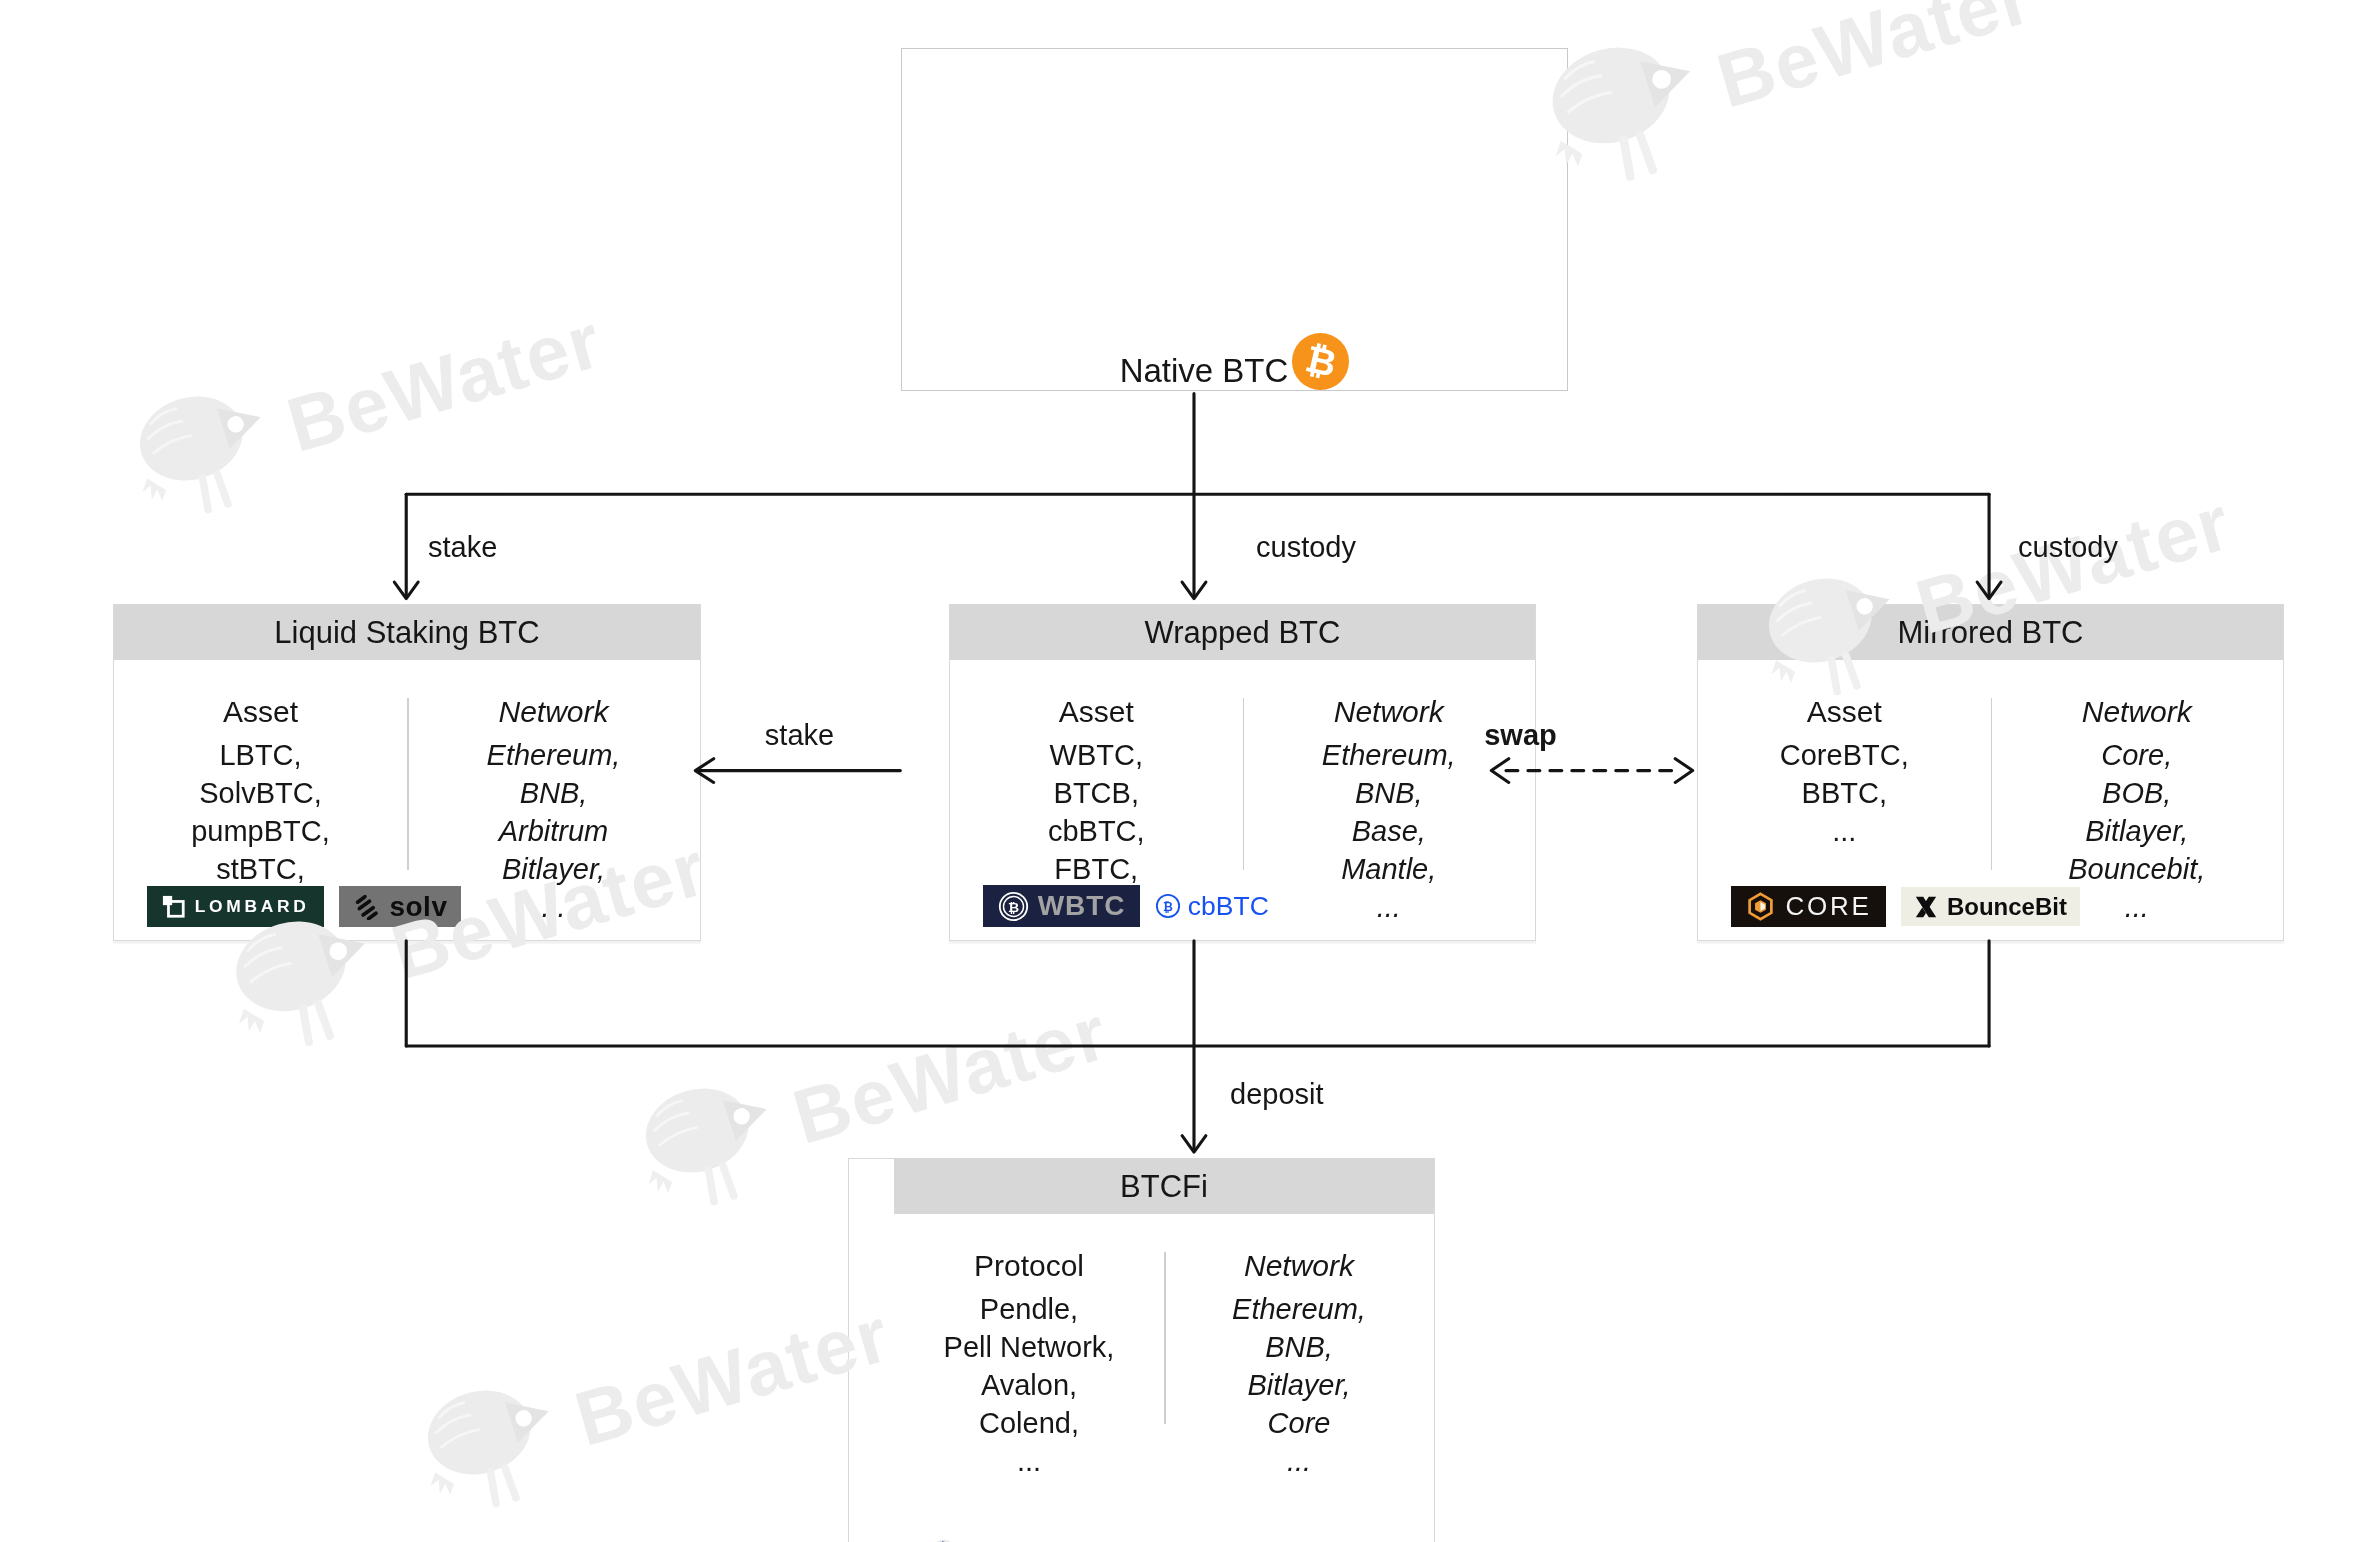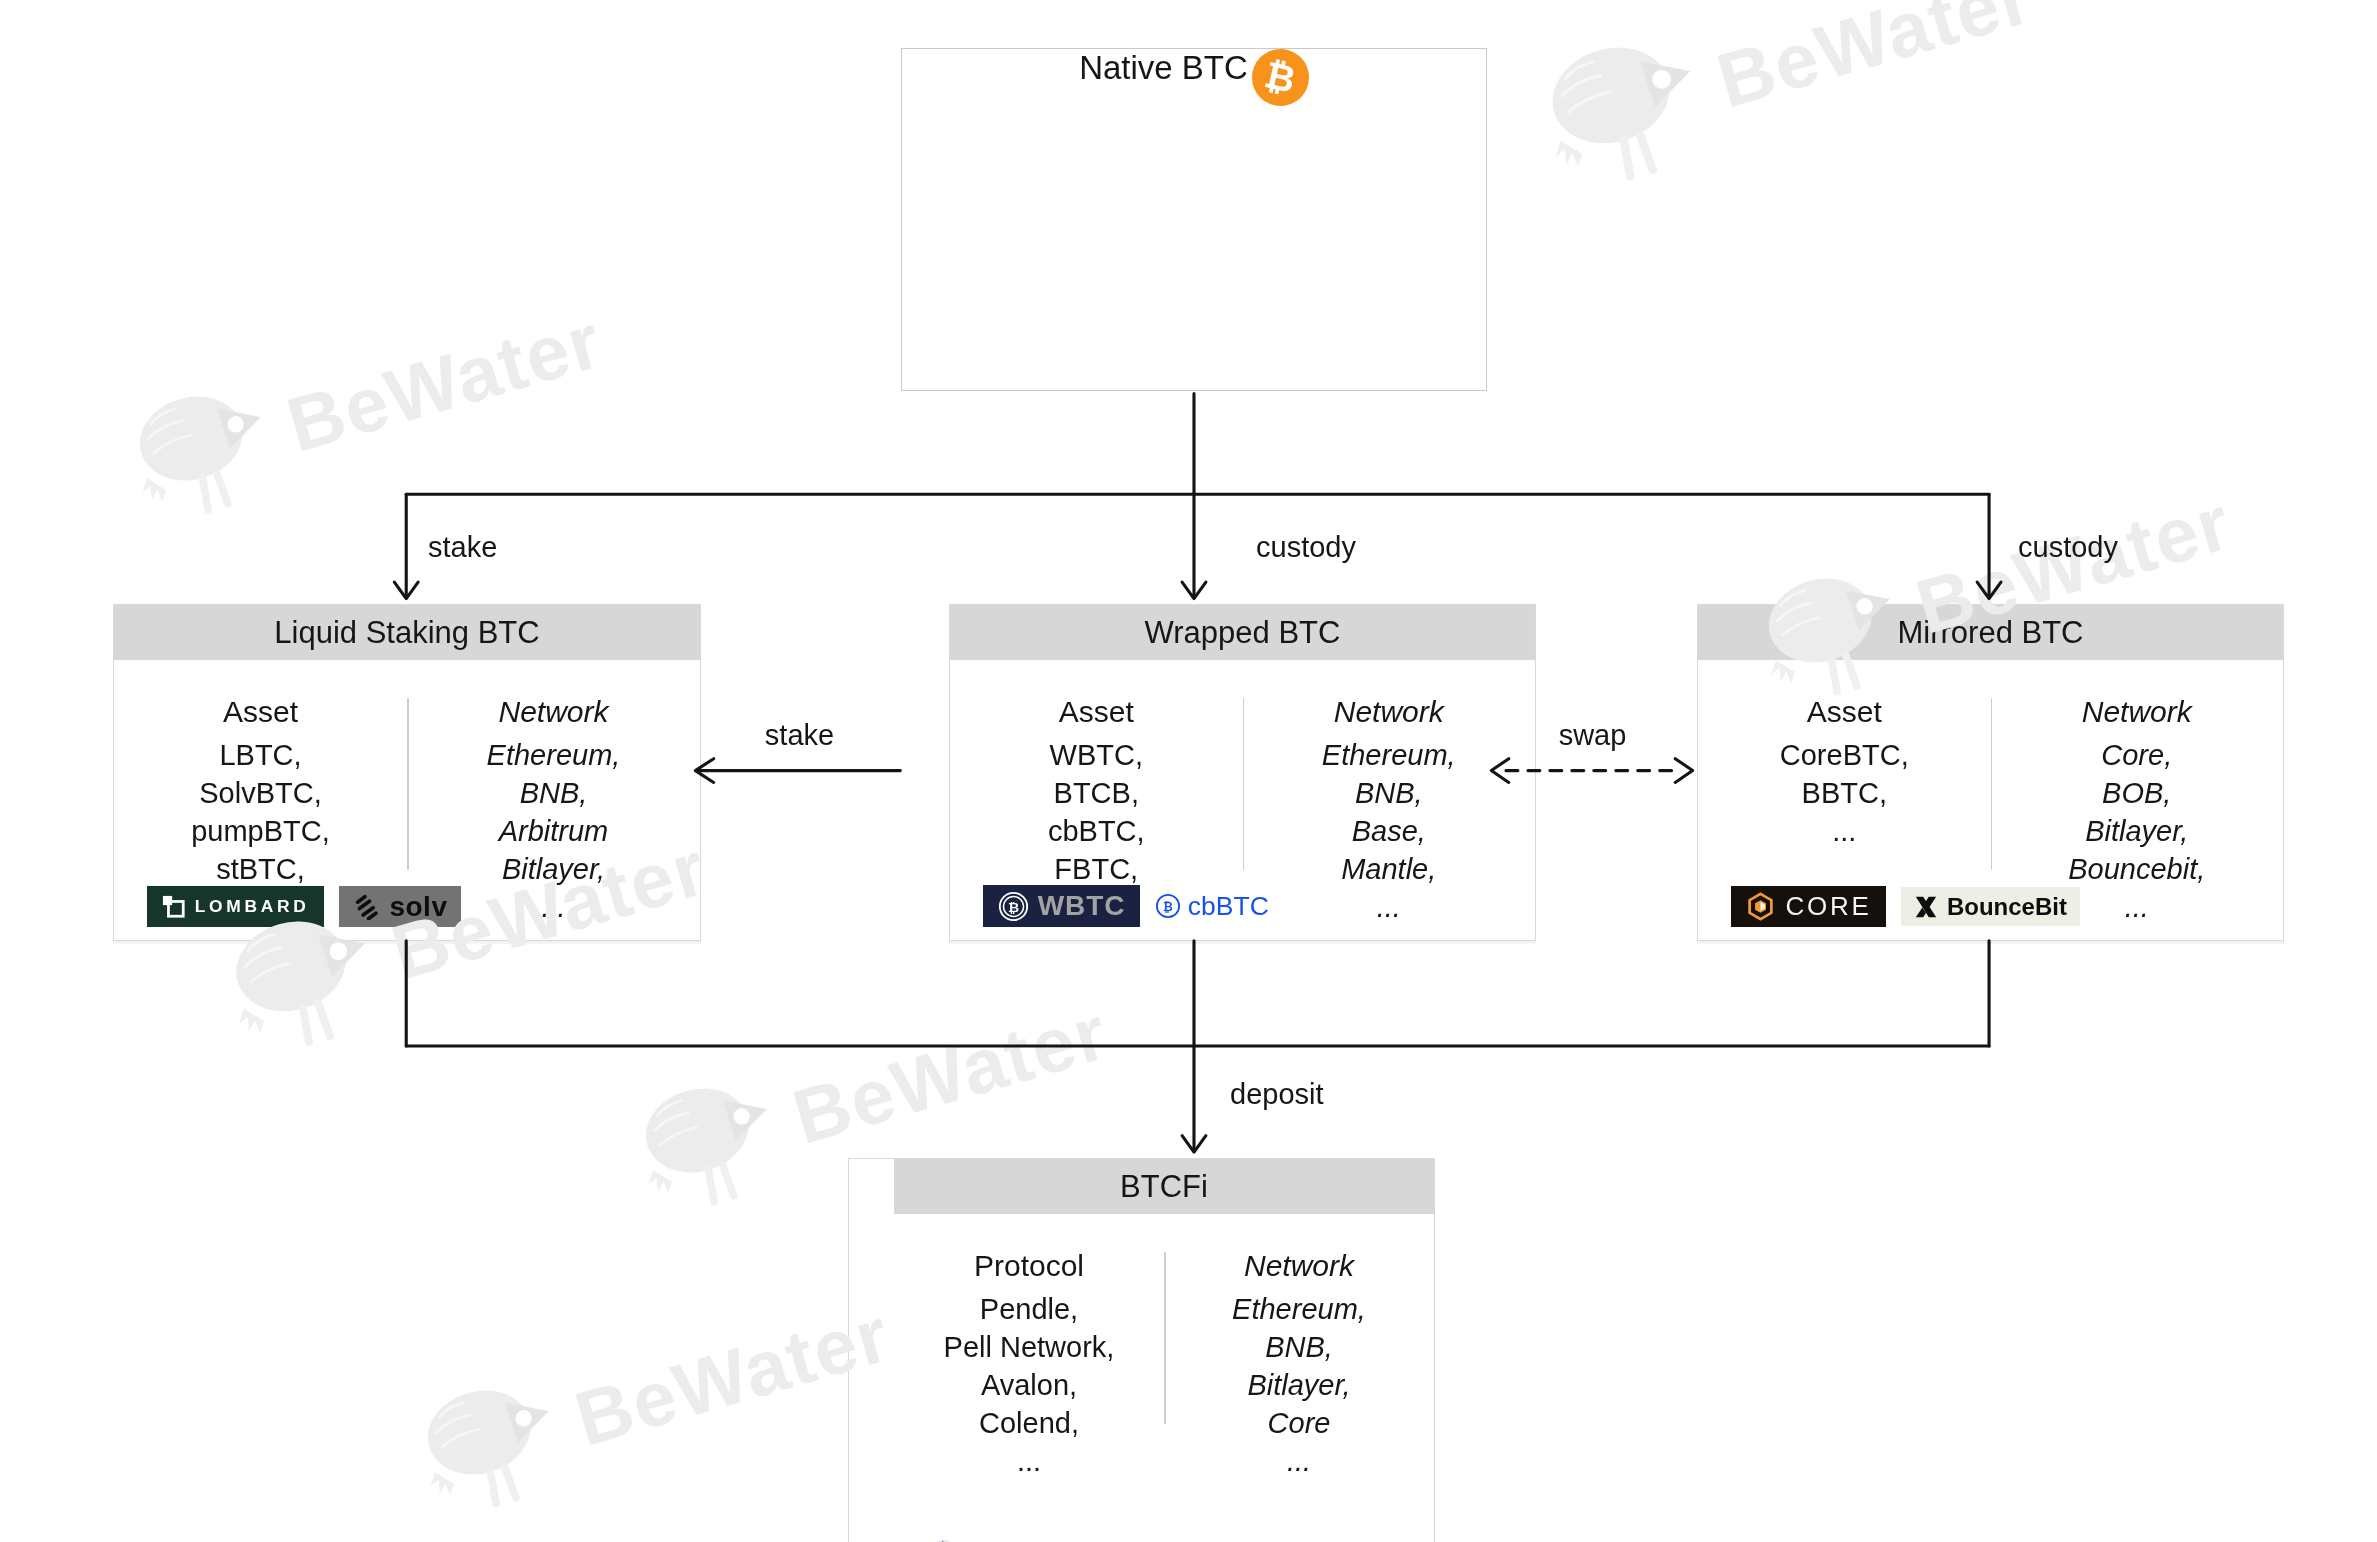--- a/index.html
+++ b/index.html
@@ -14,21 +14,21 @@
   .cols{display:flex;width:100%;padding-top:27.5px;box-sizing:border-box;}
   .col{width:50%;display:flex;flex-direction:column;align-items:center;}
   .col-head{font-size:30px;height:48px;display:flex;align-items:center;}
   .col-head.italic{font-style:italic;}
   .item{font-size:29px;line-height:38px;text-align:center;white-space:nowrap;}
   .italic .item, .col.net .item{font-style:italic;}
   .divider{position:absolute;left:50%;top:38px;width:1.8px;height:172px;background:#cfcfcf;}
   .logo-row{position:absolute;left:33px;bottom:13px;display:flex;align-items:center;gap:14.6px;z-index:11;}
 
   
-  #native{position:absolute;left:901px;top:48px;width:586px;height:343px;background:#fff;border:1.8px solid #c9c9c9;box-sizing:border-box;display:flex;align-items:flex-start;justify-content:center;gap:4px;z-index:10;}
+  #native{position:absolute;left:901px;top:48px;width:667px;height:343px;background:#fff;border:1.8px solid #c9c9c9;box-sizing:border-box;display:flex;align-items:flex-end;justify-content:center;gap:4px;z-index:10;}
   #native .label{font-size:33px;}
   .btc-coin{width:57px;height:57px;border-radius:50%;background:#f7931a;display:flex;align-items:center;justify-content:center;}
   .btc-coin span{color:#fff;font-size:37px;font-weight:bold;transform:rotate(13deg);line-height:1;}
 
   
   .badge{display:flex;align-items:center;box-sizing:border-box;}
   .badge svg{display:block;}
   .badge-lombard{background:#16352c;height:41px;padding:0 14.6px;gap:9.2px;}
   .badge-lombard .txt{color:#ffffff;font-size:17.4px;letter-spacing:3.7px;font-weight:600;}
   .badge-solv{background:#737373;height:41px;padding:0 14px;gap:9.2px;}
@@ -356,17 +356,17 @@
 
       <path d="M1305,1028 L1305,1255"></path>
       <path d="M1292,1241 L1305,1259 L1318,1241"></path>
     </g>
   </svg>
 
   <div class="edge-label" style="left:428px;top:531px;">stake</div>
   <div class="edge-label" style="left:1256px;top:531px;">custody</div>
   <div class="edge-label" style="left:2018px;top:531px;">custody</div>
   <div class="edge-label centered" style="left:732px;top:719px;width:135px;">stake</div>
-  <div class="edge-label centered" style="left:1525px;top:719px;width:135px;">swap</div>
+  <div class="edge-label centered" style="left:1453px;top:719px;width:135px;font-weight:bold;">swap</div>
   <div class="edge-label" style="left:1230px;top:1078px;">deposit</div>
 
 </div>
 
 
 </body></html>

